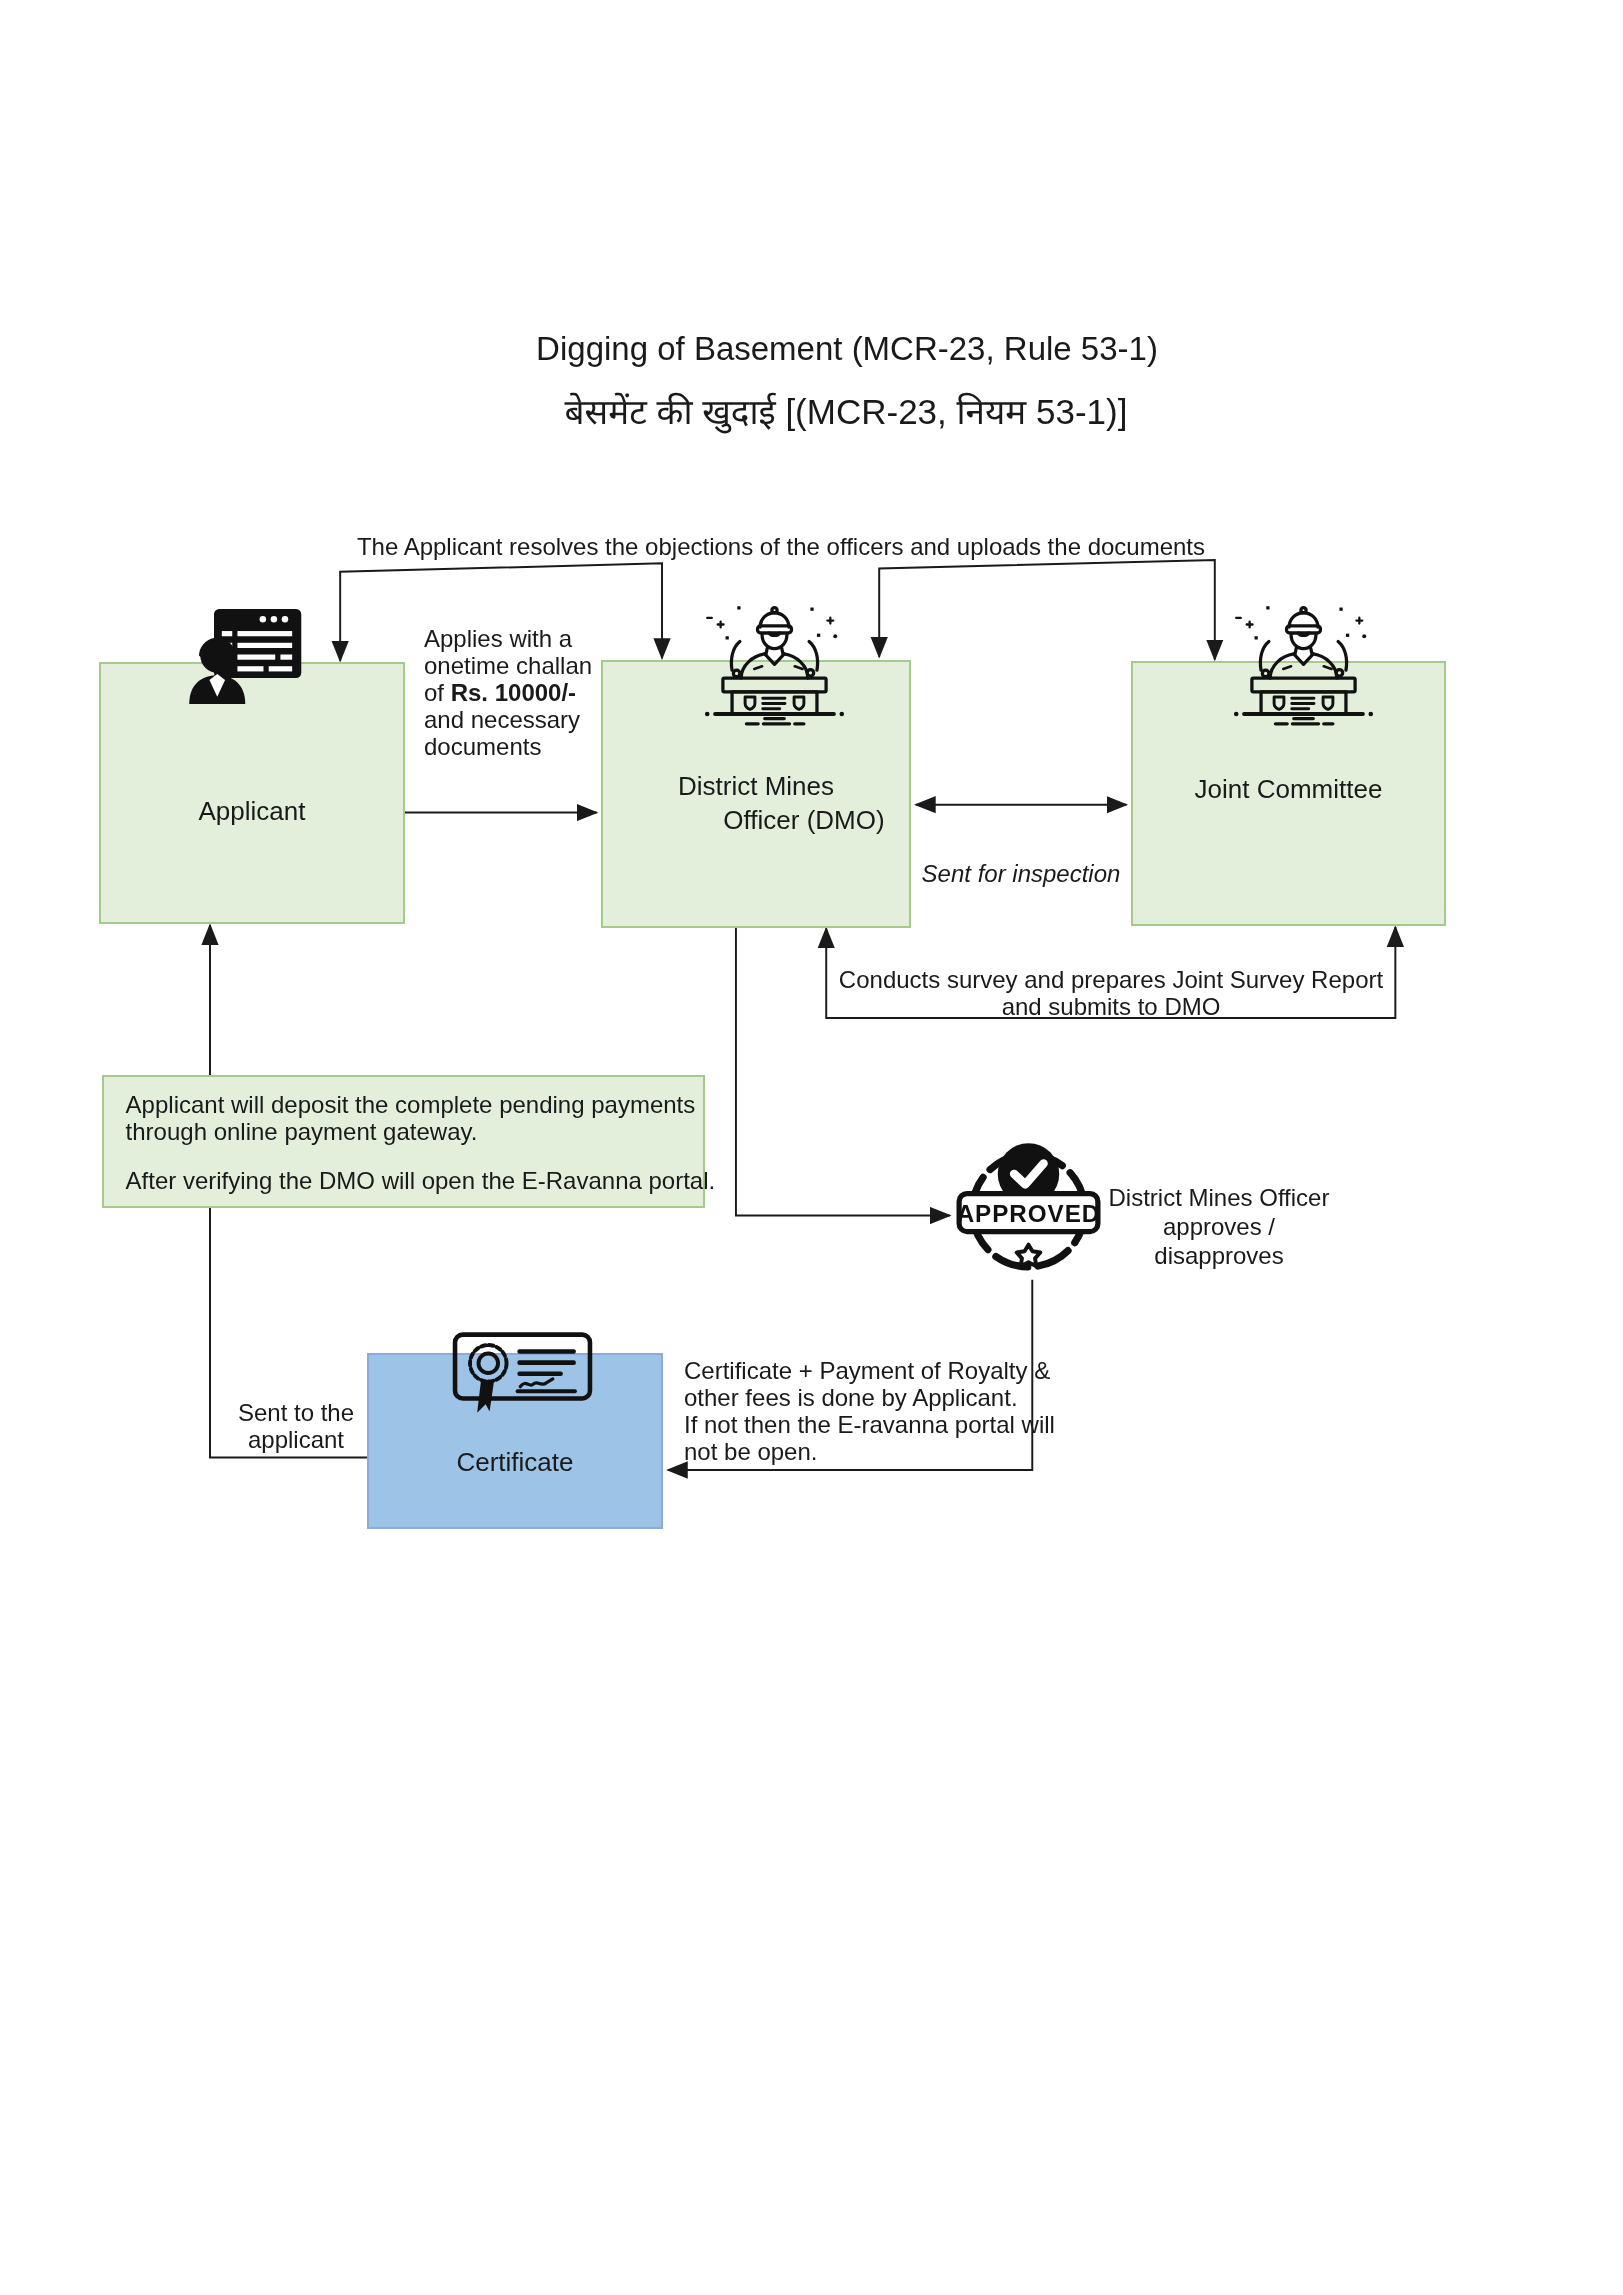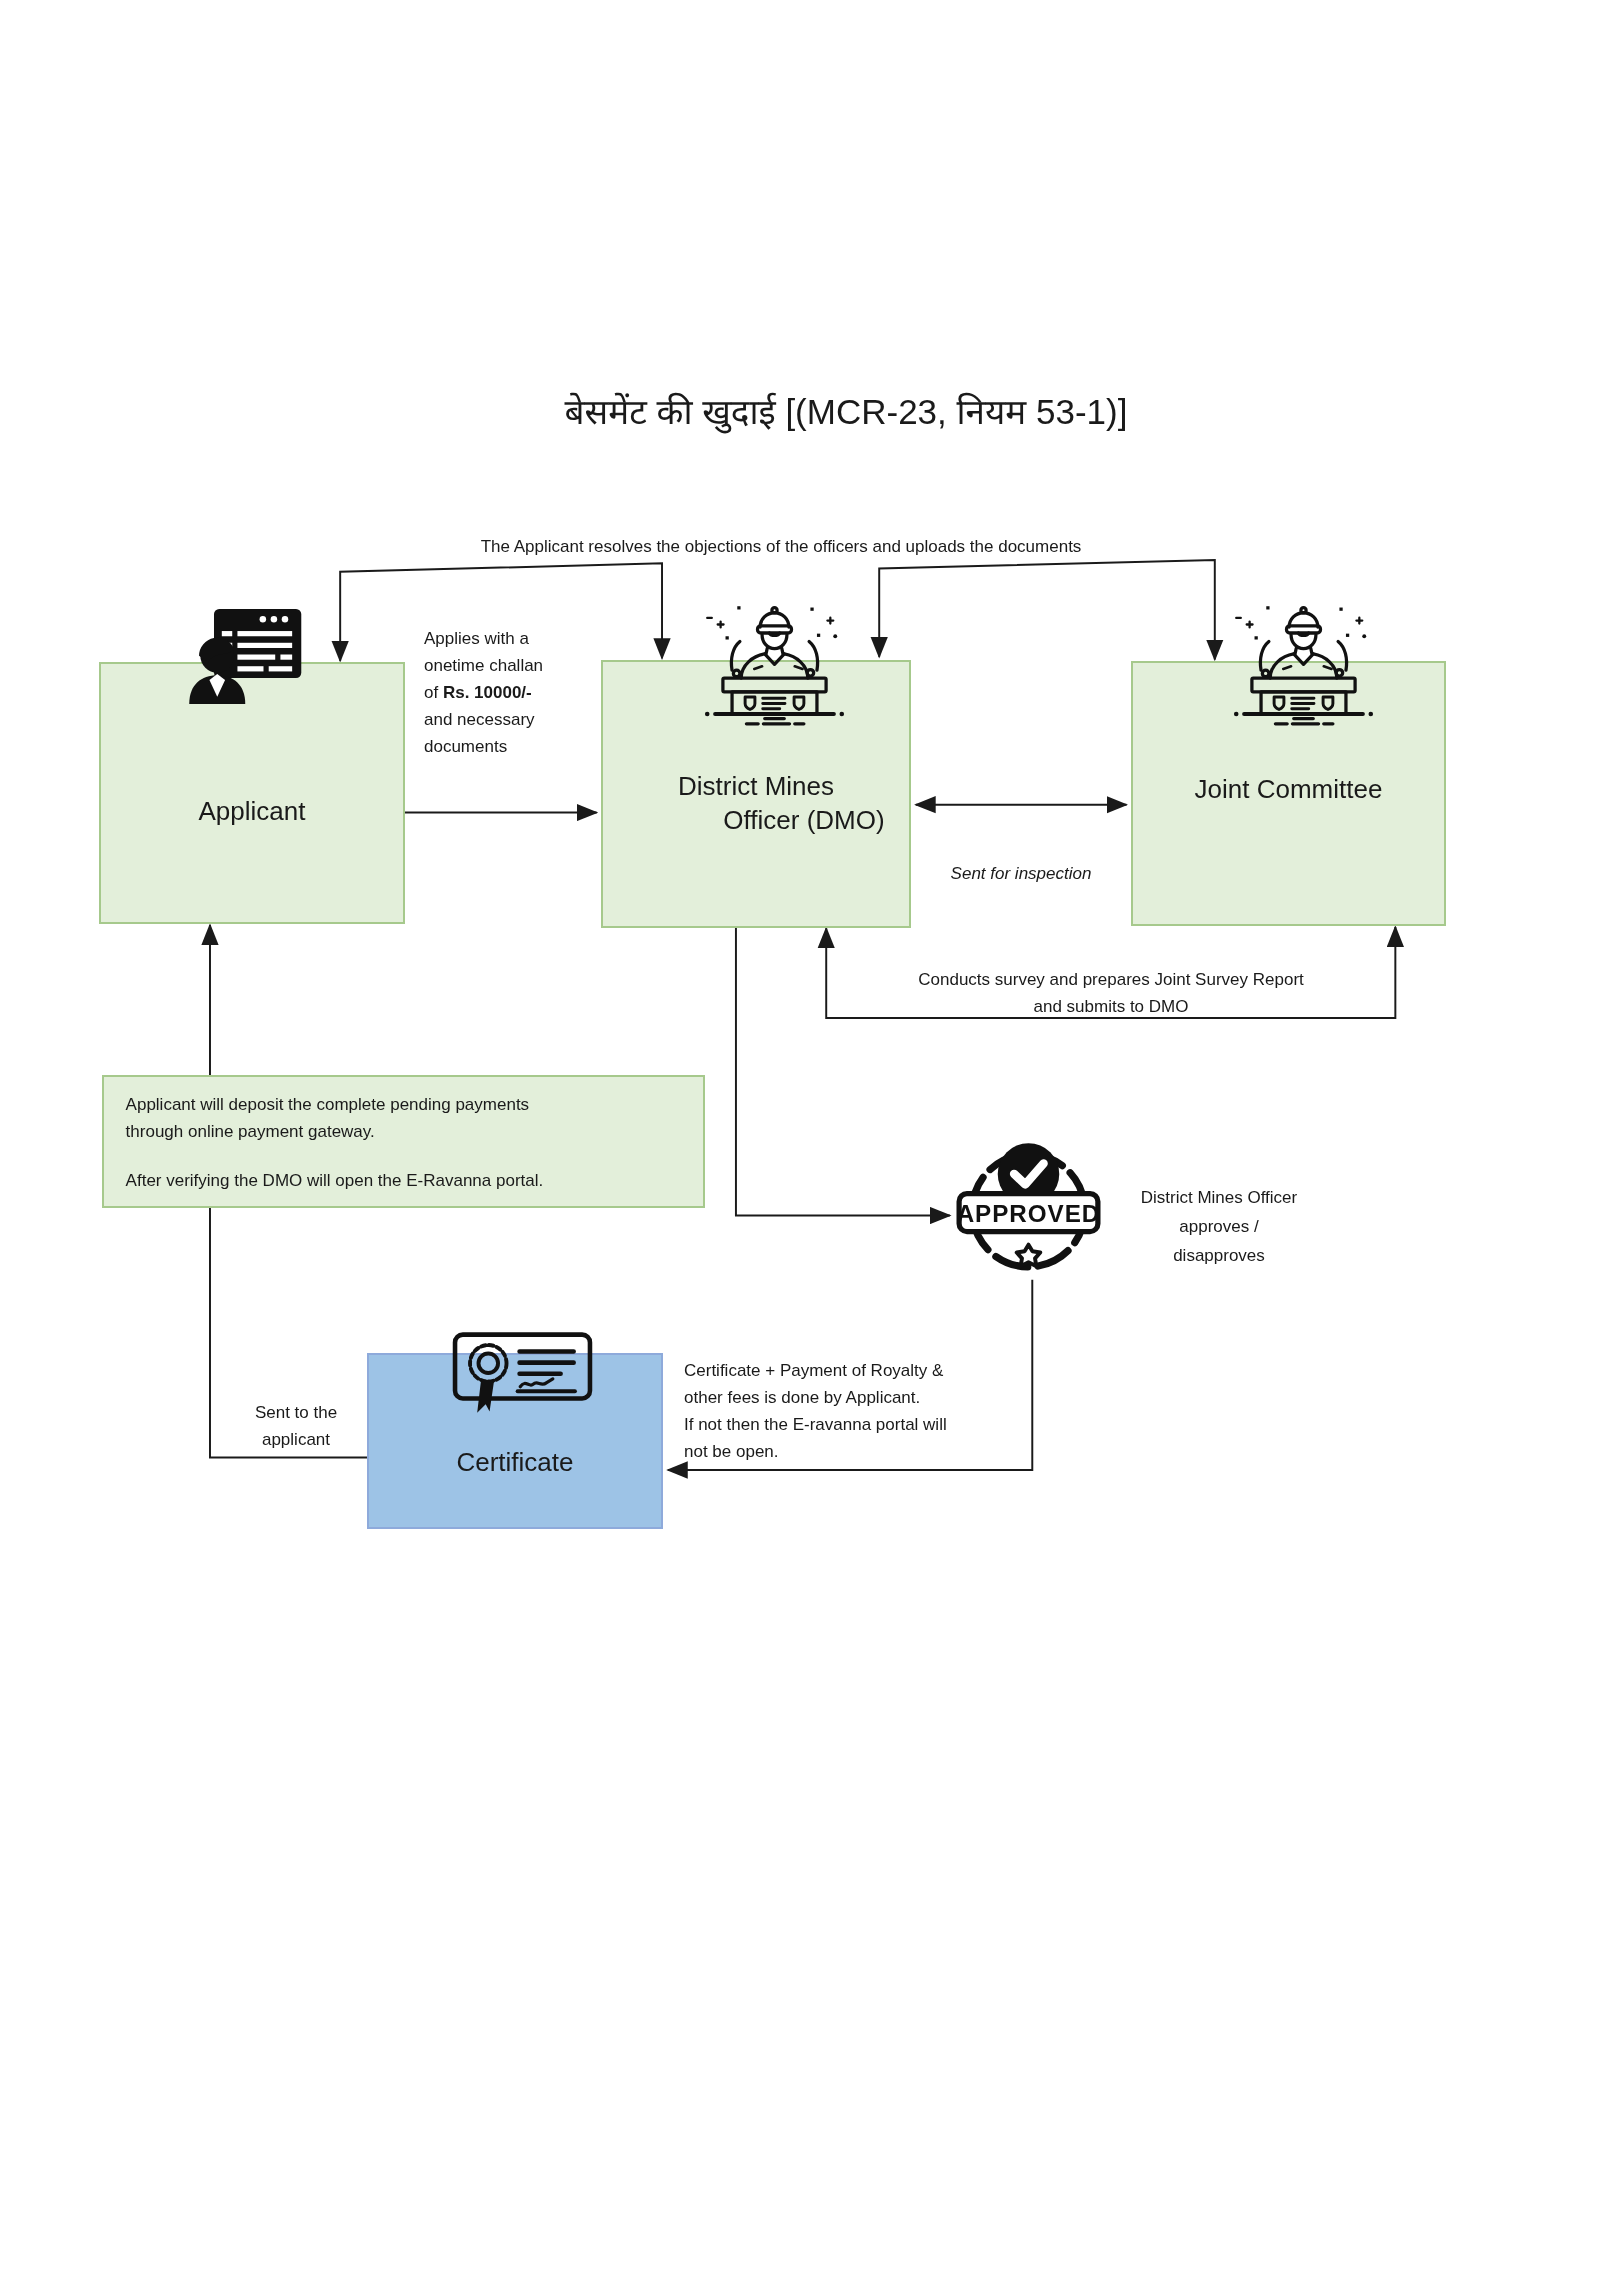--- a/index.html
+++ b/index.html
@@ -2,34 +2,35 @@
 <html style="font-size:10.5px"><head>
 <meta charset="utf-8">
 <style>
   html,body{margin:0;padding:0;background:#ffffff;}
   .page{position:relative;width:1623px;height:2295px;background:#ffffff;overflow:hidden;
         font-family:"Liberation Sans", sans-serif;color:#1a1a1a;}
   .abs{position:absolute;}
   .ctr{transform:translateX(-50%);text-align:center;}
   .title-en{font-size:33px;white-space:nowrap;}
   .title-hi{font-size:35px;white-space:nowrap;}
-  .note{font-size:17px;line-height:27px;white-space:nowrap;}
+  .note{font-size:24px;line-height:27px;white-space:nowrap;}
   .note .ln{white-space:nowrap;}
   .boxlabel{font-size:26px;line-height:34px;text-align:center;width:100%;position:absolute;left:0;}
   .nodebox{position:absolute;background:#e3efda;border:2.6px solid #a6c98c;box-sizing:border-box;}
   .bluebox{position:absolute;background:#9dc3e6;border:2px solid #8eaadb;box-sizing:border-box;}
   svg{display:block;}
   .layer{position:absolute;left:0;top:0;}
   .stamp-text{font-family:"Liberation Sans", sans-serif;font-weight:bold;}
 </style>
 </head>
 <body>
 
 <div class="page">
 
+  <div class="abs ctr title-en" style="left:847px;top:330px;">Digging of Basement (MCR-23, Rule 53-1)</div>
   <div class="abs ctr title-hi" style="left:846px;top:387px;">बेसमेंट की खुदाई [(MCR-23, नियम 53-1)]</div>
 
   <svg class="layer" width="1623" height="2295" viewBox="0 0 2481 3508">
     <defs>
       <marker id="arr" viewBox="0 0 10 8" refX="9.2" refY="4" markerWidth="11" markerHeight="9" orient="auto-start-reverse">
         <path d="M0,0 L10,4 L0,8 Z" fill="#1a1a1a"></path>
       </marker>
     </defs>
     <g stroke="#1a1a1a" stroke-width="3" fill="none">
       <polyline points="520,1010 520,874 1012,861 1012,1006" marker-start="url(#arr)" marker-end="url(#arr)"></polyline>

